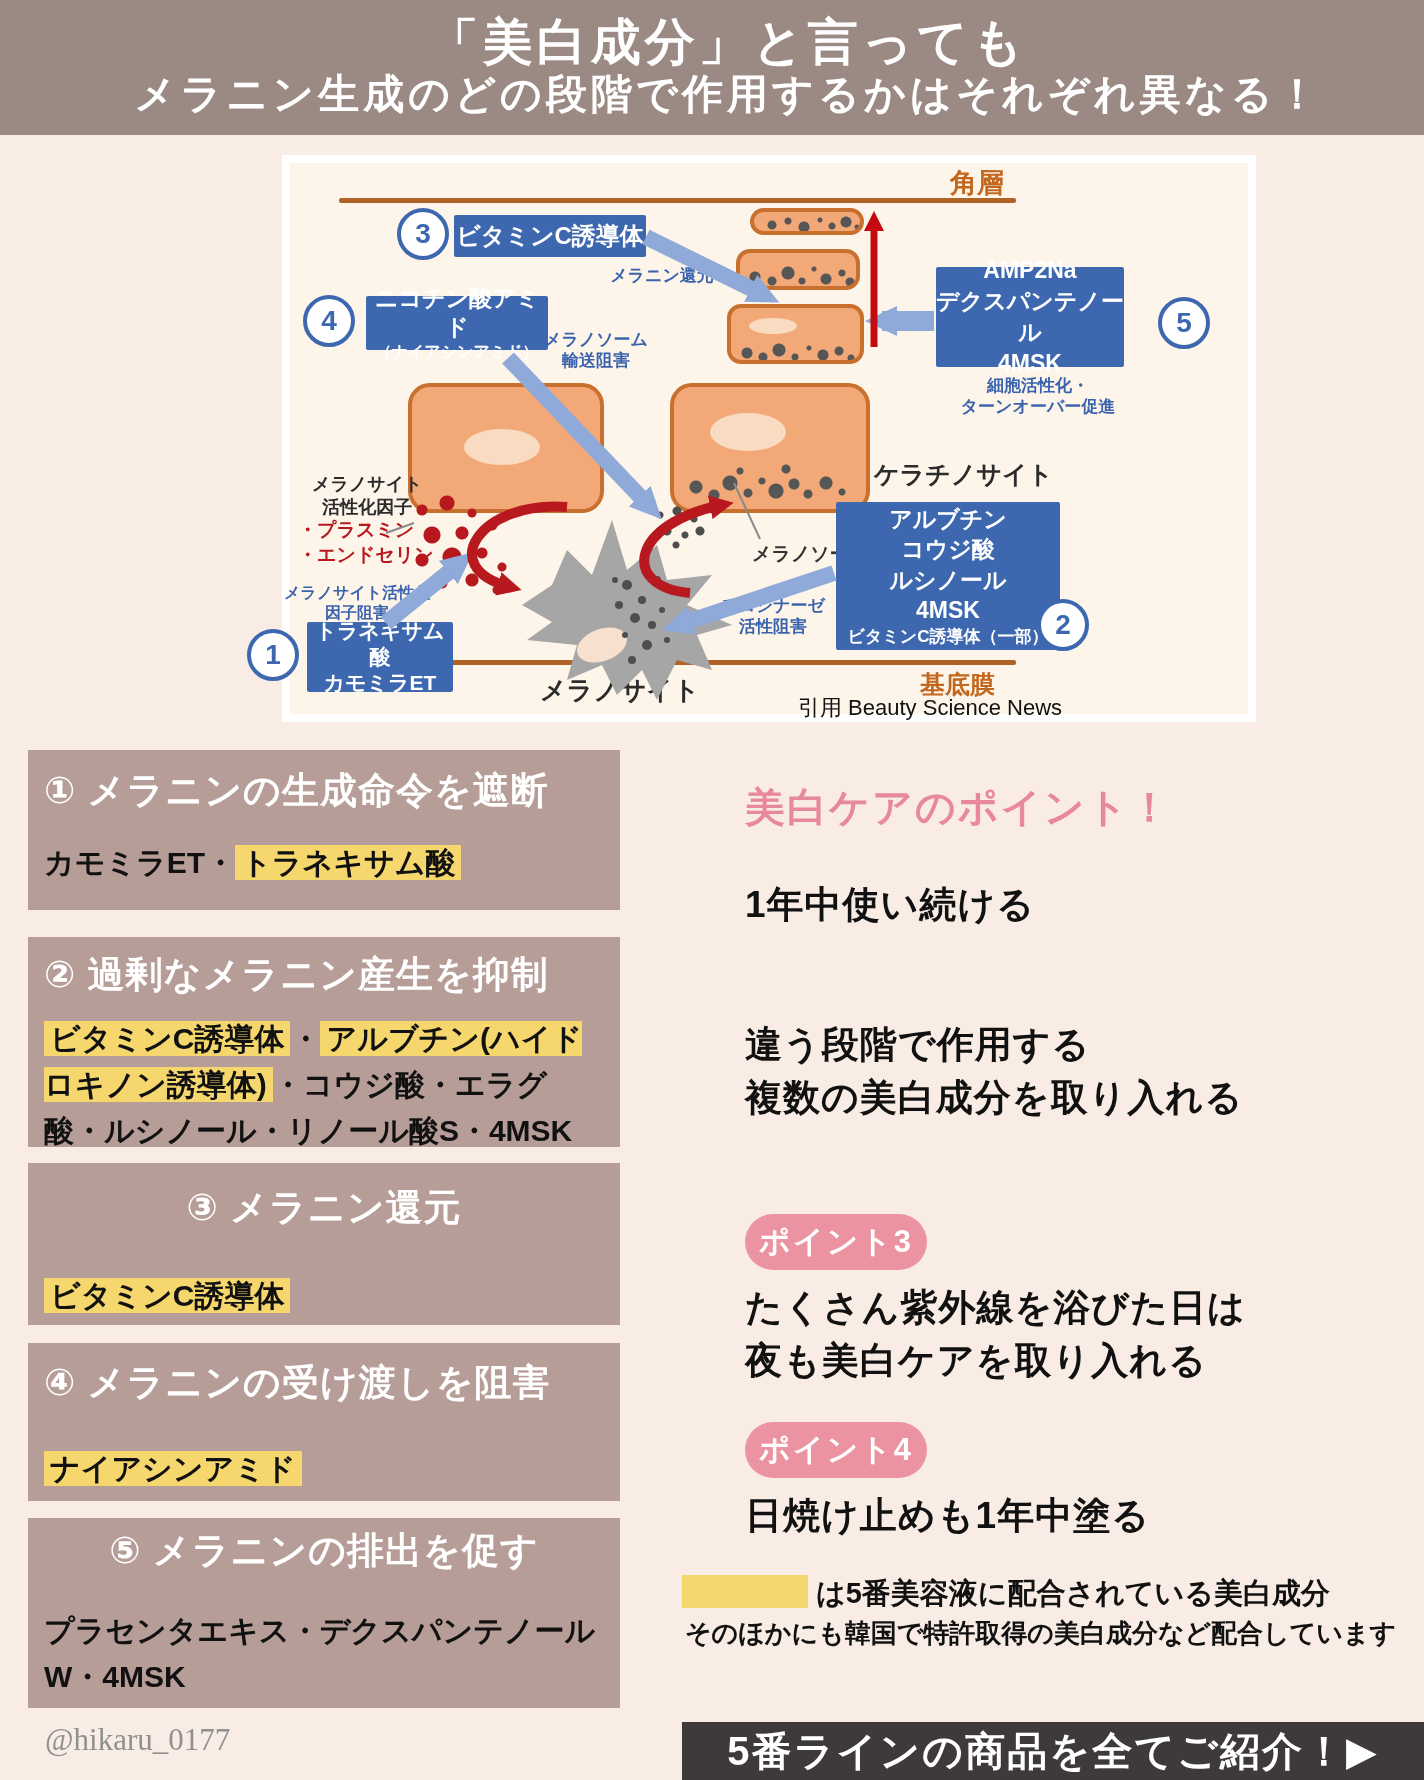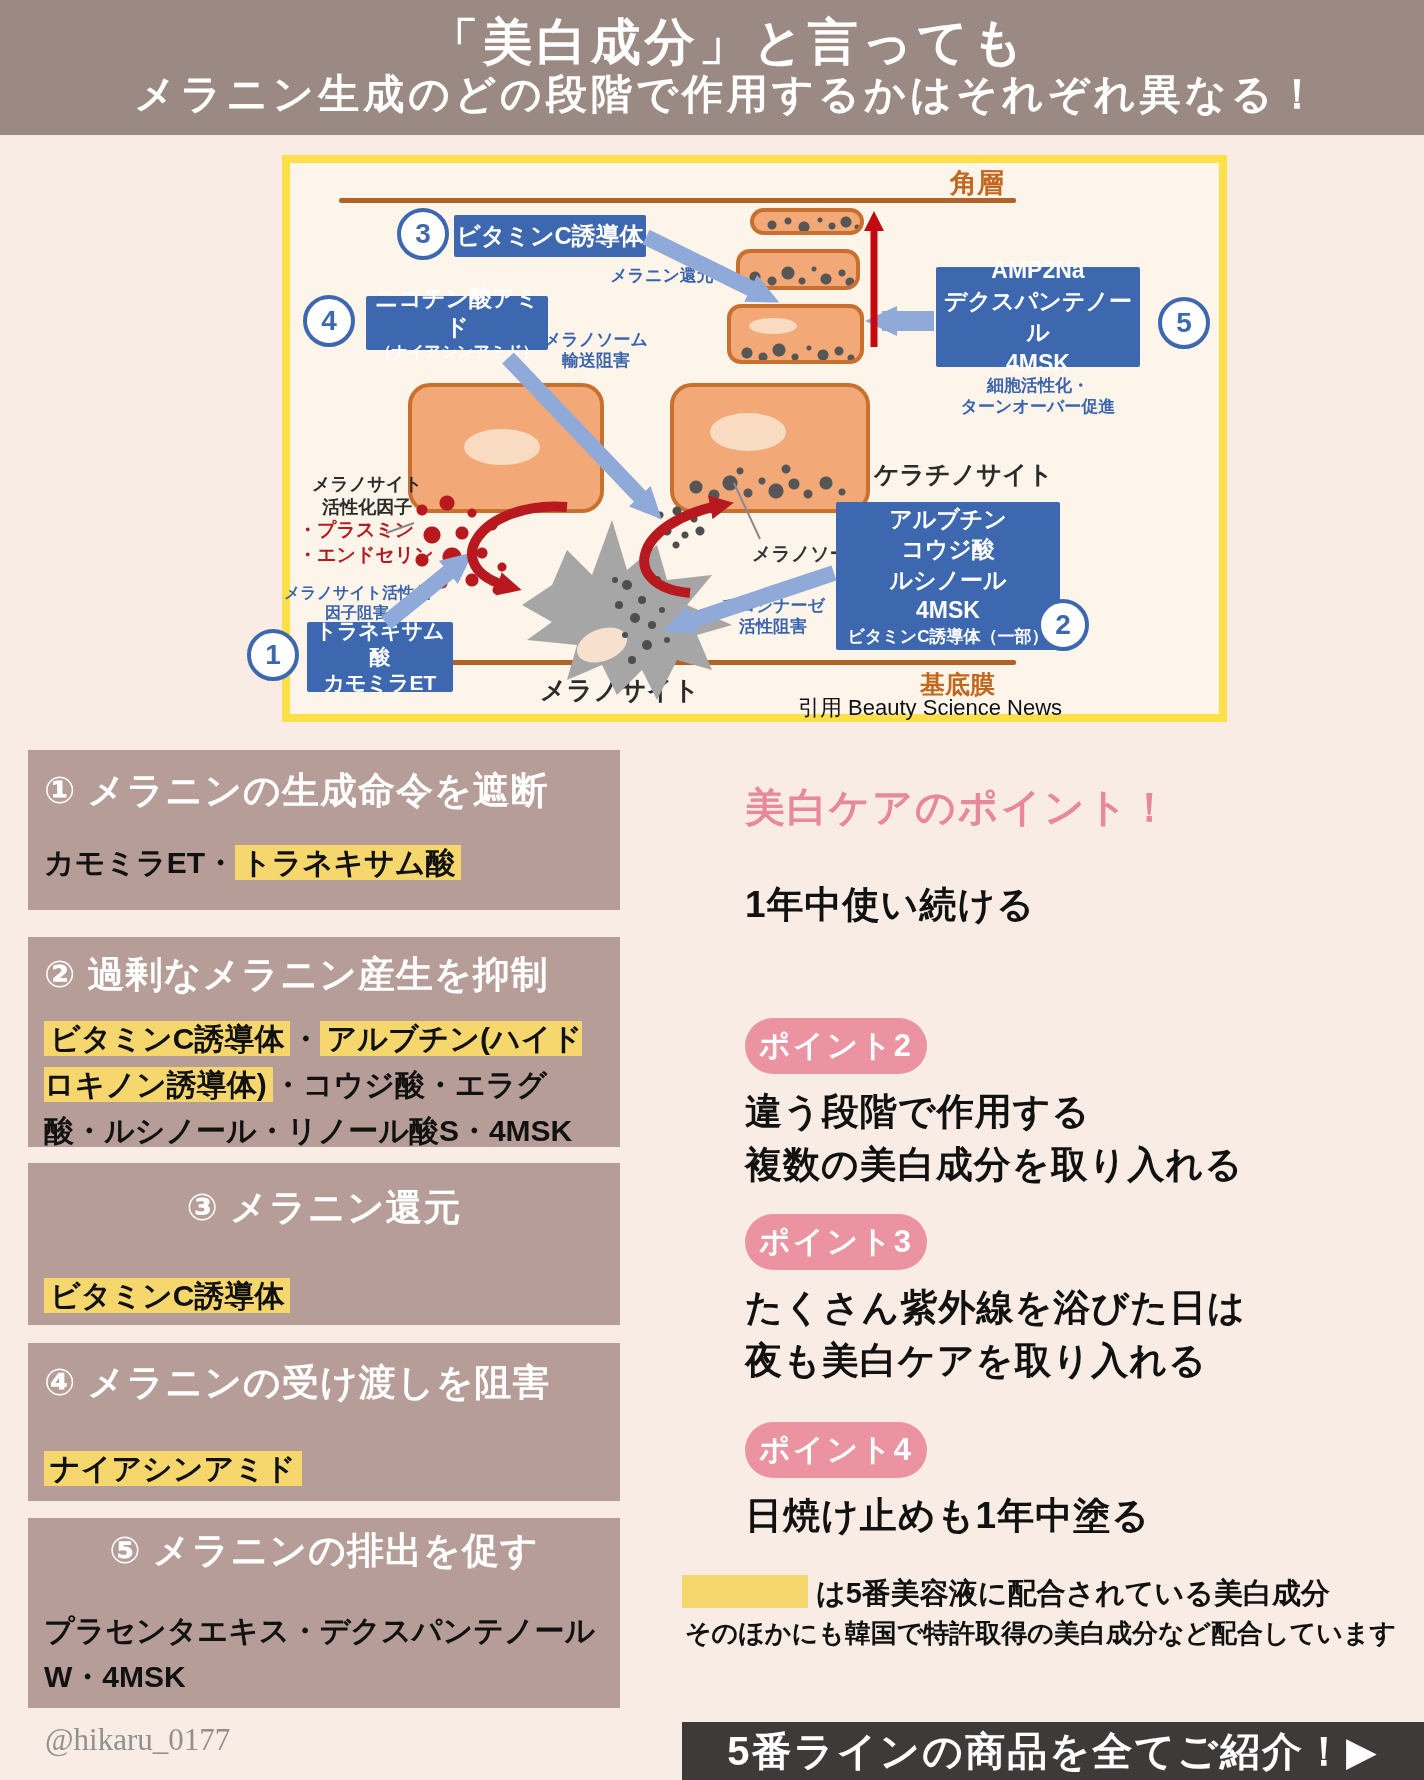--- a/index.html
+++ b/index.html
@@ -5,21 +5,21 @@
   html,body{margin:0;padding:0;}
   body{font-family:"Liberation Sans","DejaVu Sans",sans-serif;}
   .page{position:relative;width:1424px;height:1780px;background:#f8ece4;overflow:hidden;}
   .abs{position:absolute;}
   
   .header{left:0;top:0;width:1424px;height:135px;background:#9b8a83;color:#fff;
     display:flex;flex-direction:column;align-items:center;justify-content:center;text-align:center;padding-left:16px;}
   .header .l1{font-size:50px;font-weight:bold;letter-spacing:4px;line-height:1.1;}
   .header .l2{font-size:41px;font-weight:bold;letter-spacing:4px;line-height:1.2;}
   
-  .panel{left:282px;top:155px;width:945px;height:567px;background:#fde047;}
+  .panel{left:282px;top:155px;width:945px;height:567px;background:#ffffff;padding-left:29px;}
   .cream{position:absolute;left:8px;top:8px;right:8px;bottom:8px;background:#fdf4ea;}
   .hline{position:absolute;height:5px;background:#b06329;border-radius:2px;}
   .olabel{color:#c2671d;font-weight:bold;}
   .bluebox{position:absolute;background:#3d68b0;color:#fff;font-weight:bold;text-align:center;
     display:flex;flex-direction:column;justify-content:center;line-height:1.25;border-radius:2px;}
   .numcircle{position:absolute;width:44px;height:44px;background:#fff;border:4px solid #3d68b0;
     border-radius:50%;color:#3d68b0;font-weight:bold;font-size:28px;display:flex;align-items:center;justify-content:center;}
   .bnote{position:absolute;color:#3a63ad;font-weight:bold;font-size:17px;line-height:1.25;text-align:center;}
   .cell{position:absolute;background:#f3a977;border:4px solid #c9702e;border-radius:14px;box-sizing:border-box;}
   .nuc{position:absolute;background:#f9dbc1;border-radius:50%;}
@@ -82,21 +82,21 @@
     <div class="numcircle" style="left:21px;top:140px;">4</div>
     <div class="bluebox" style="left:84px;top:141px;width:182px;height:54px;">
       <div style="font-size:23px;">ニコチン酸アミド</div>
       <div style="font-size:16px;">（ナイアシンアミド）</div>
     </div>
     <div class="bnote" style="left:262px;top:174px;width:104px;">
       <div>メラノソーム</div>
       <div>輸送阻害</div>
     </div>
 
-    <div class="bluebox" style="left:654px;top:112px;width:204px;height:100px;font-size:23px;line-height:1.35;">
+    <div class="bluebox" style="left:654px;top:112px;width:188px;height:100px;font-size:23px;line-height:1.35;">
       <div>AMP2Na</div>
       <div>デクスパンテノール</div>
       <div>4MSK</div>
     </div>
     <div class="numcircle" style="left:876px;top:142px;">5</div>
     <div class="bnote" style="left:650px;top:220px;width:212px;">
       <div>細胞活性化・</div>
       <div>ターンオーバー促進</div>
     </div>
 
@@ -209,21 +209,20 @@
     <div class="secing" style="margin-top:32px;"><span>プラセンタエキス・デクスパンテノールW・4MSK</span></div>
   </div>
 
   <div class="abs ptitle" style="left:745px;top:780px;">美白ケアのポイント！</div>
 
   <div class="abs point" style="left:745px;top:878px;">
     <div class="ptext">1年中使い続ける</div>
   </div>
 
   <div class="abs point" style="left:745px;top:1018px;">
-    <div class="pill">ポイント2</div>
     <div class="ptext">違う段階で作用する</div>
     <div class="ptext">複数の美白成分を取り入れる</div>
   </div>
 
   <div class="abs point" style="left:745px;top:1214px;">
     <div class="pill">ポイント3</div>
     <div class="ptext">たくさん紫外線を浴びた日は</div>
     <div class="ptext">夜も美白ケアを取り入れる</div>
   </div>
 

